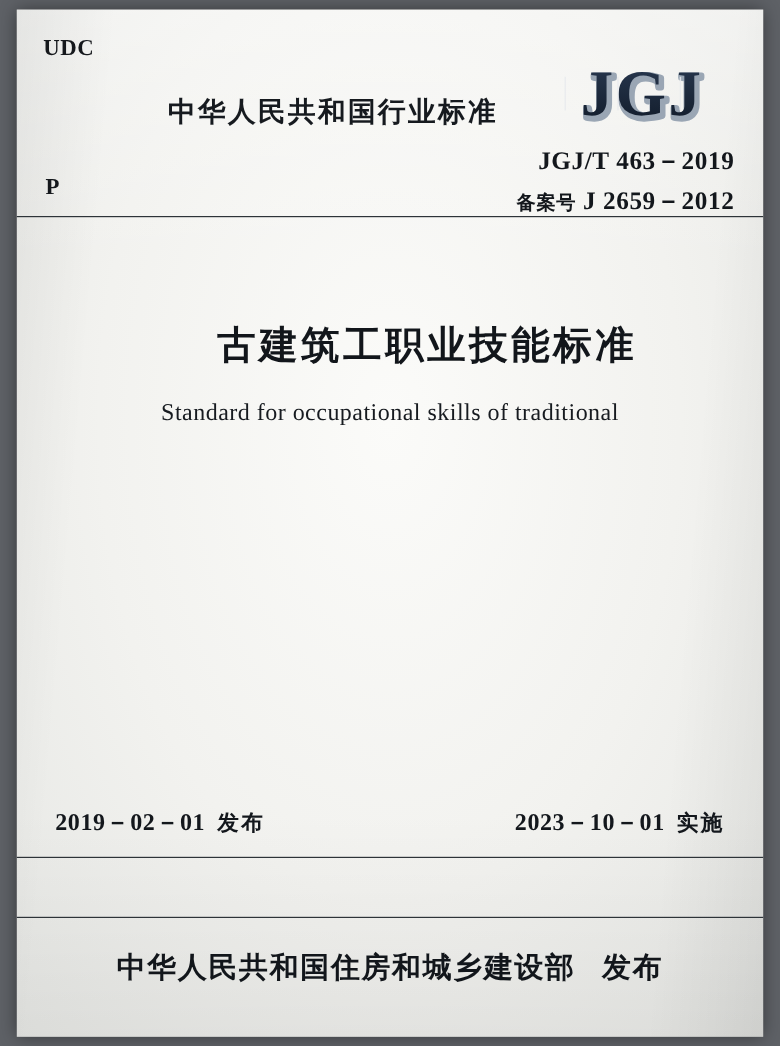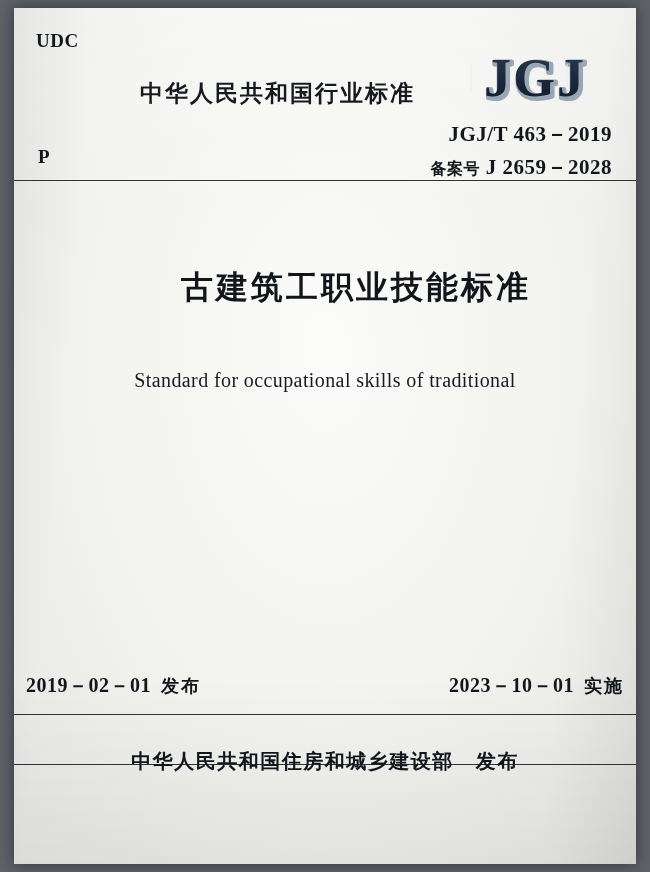--- a/index.html
+++ b/index.html
@@ -122,29 +122,28 @@
     position: absolute;
     left: 0;
     top: 318px;
     width: 100%;
     text-align: center;
     font-family: "Liberation Serif", serif;
     font-size: 20px;
     color: #171b20;
     line-height: 36px;
     letter-spacing: 0.4px;
-    margin-top: 36px;
   }
 
   .dates {
     position: absolute;
     left: 0;
     top: 664px;
     width: 100%;
-    padding: 0 12px;
+    padding: 0 32px;
     box-sizing: border-box;
     display: flex;
     justify-content: space-between;
     align-items: baseline;
     color: #13171c;
   }
   .date-group {
     font-family: "Liberation Serif", serif;
     font-size: 20px;
     font-weight: bold;
@@ -155,25 +154,25 @@
     font-family: "DejaVu Sans", sans-serif;
     font-size: 18px;
     font-weight: bold;
     margin-left: 10px;
     letter-spacing: 2px;
   }
 
   .publisher {
     position: absolute;
     left: 0;
-    top: 740px;
+    top: 782px;
     width: 100%;
     text-align: center;
     font-family: "DejaVu Sans", sans-serif;
-    font-size: 20px;
+    font-size: 24px;
     font-weight: bold;
     letter-spacing: 1.5px;
     color: #12161b;
     white-space: nowrap;
   }
   .publisher .pub-verb { margin-left: 22px; }
 </style>
 </head>
 <body>
 
@@ -205,21 +204,21 @@
         <path d="M66 16 L66 44"></path>
         <path d="M118 16 L118 44"></path>
       </g>
     </svg>
   </div>
 
   <div class="codes">
     <div class="code-line">JGJ/T 463－2019</div>
     <div class="code-line">
       <span class="cn">备案号</span>
-      <span>J 2659－2028</span>
+      <span>J 2659－2012</span>
     </div>
   </div>
 
   <div class="title-cn">古建筑工职业技能标准</div>
   <div class="title-en">
     <div>Standard for occupational skills of traditional</div>
   </div>
 
   <div class="dates">
     <div class="date-group">

